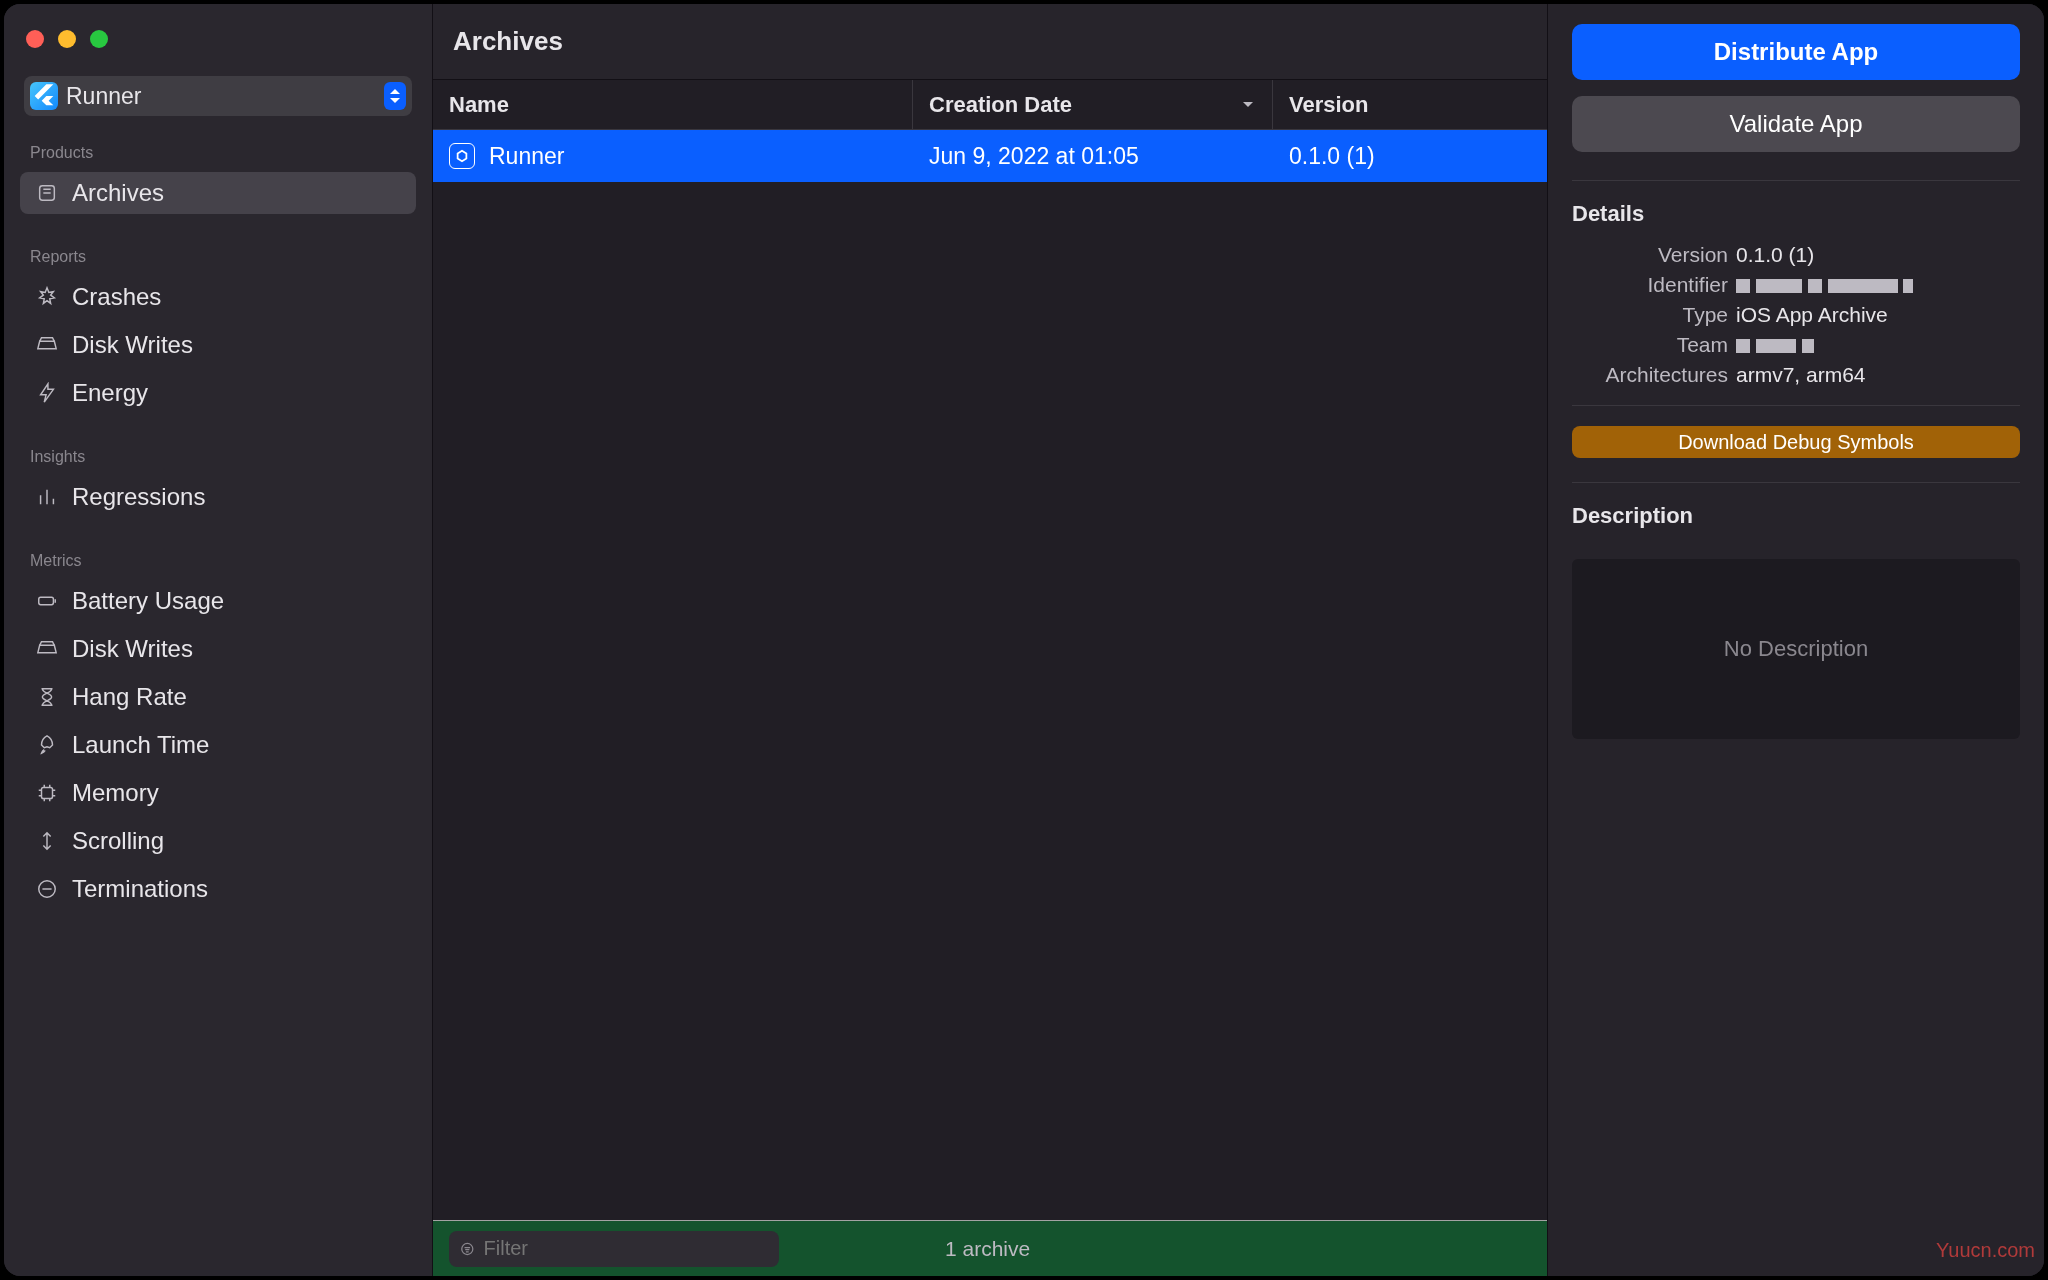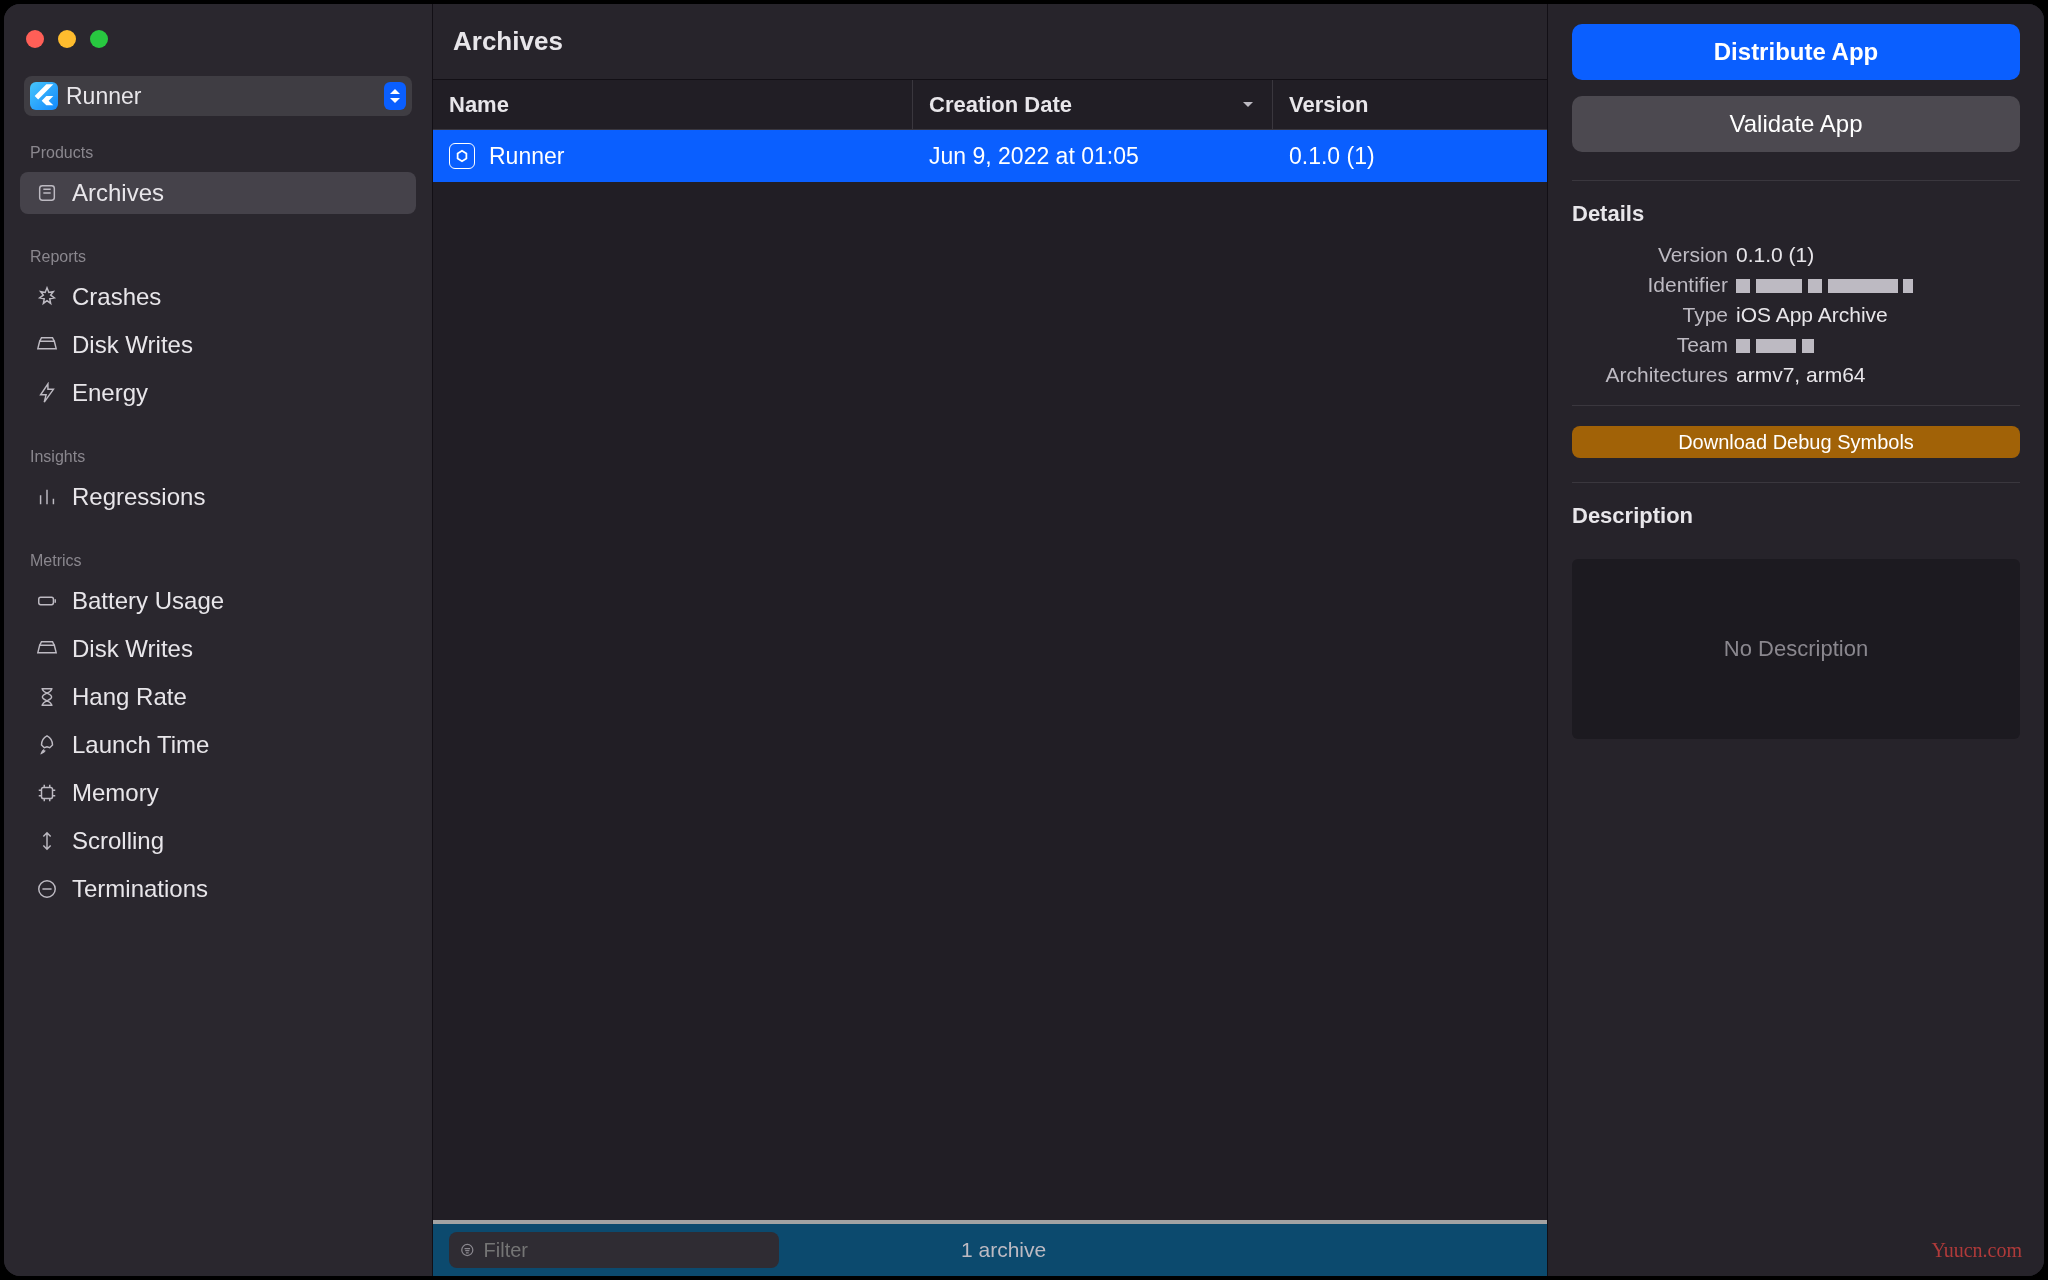--- a/index.html
+++ b/index.html
@@ -91,22 +91,22 @@
   }
   .row.selected { background:#0a5fff; }
   .td { display:flex; align-items:center; padding:0 16px; }
   .td .app-icon {
     width:26px;height:26px;border:1.5px solid #fff;border-radius:6px;
     display:flex;align-items:center;justify-content:center;margin-right:14px;
   }
   .td .app-icon svg{width:14px;height:14px;stroke:#fff;fill:none;stroke-width:2;}
   .main-spacer{flex:1;}
   .footer {
-    height:56px; display:flex; align-items:center; gap:32px;
-    padding:0 16px; border-top:4px solid #a3a3a3; background:#0c4a6e;
+    height:56px; display:flex; align-items:center; gap:16px;
+    padding:0 16px; border-top:1px solid #a3a3a3; background:#14532d;
   }
   .filter-field {
     background:#2f2c33; border-radius:8px; height:36px; width:330px;
     display:flex; align-items:center; padding:0 10px; gap:8px;
   }
   .filter-field svg{width:18px;height:18px;stroke:#8a878e;fill:none;stroke-width:1.8;}
   .filter-field input{
     background:transparent;border:none;outline:none;color:#bdbac2;font-size:20px;width:100%;
   }
   .footer .count { color:#bdbac2; font-size:21px; margin-left: 150px; }
@@ -126,21 +126,21 @@
   .kv .k { color:#bdbac2; text-align:right; }
   .kv .v { color:#e8e6ea; }
   .redact { display:inline-block; background:#bdbac2; height:14px; vertical-align:middle; }
   .btn.slim { height:32px; font-size:20px; border-radius:8px; background:#a16207; margin:0;}
   .desc-box {
     background:#1c1a20; border-radius:6px; height:180px;
     display:flex;align-items:center;justify-content:center;
     color:#8a878e; font-size:22px; margin-top:14px;
   }
   .watermark {
-    position:absolute; right:22px; bottom:14px; color:#b03a3a; font-size:20px; font-family: Liberation Serif, serif;
+    position:absolute; right:9px; bottom:14px; color:#b03a3a; font-size:20px; font-family: Liberation Sans, sans-serif;
   }
 </style>
 </head>
 <body>
 
 <div class="window">
 
   <div class="sidebar">
     <div class="traffic">
       <div class="dot red"></div>

